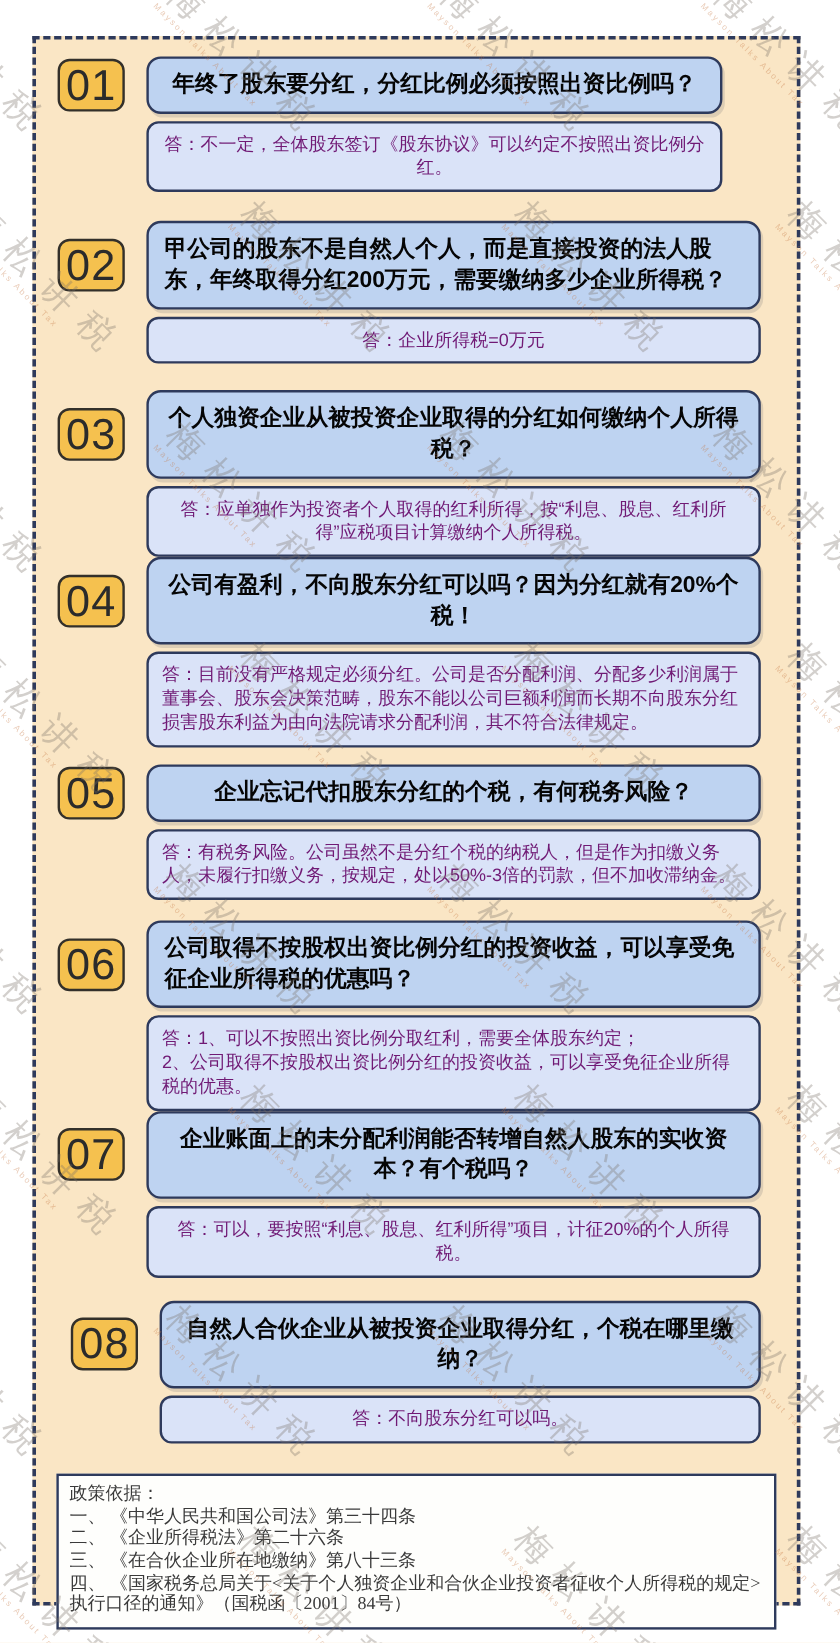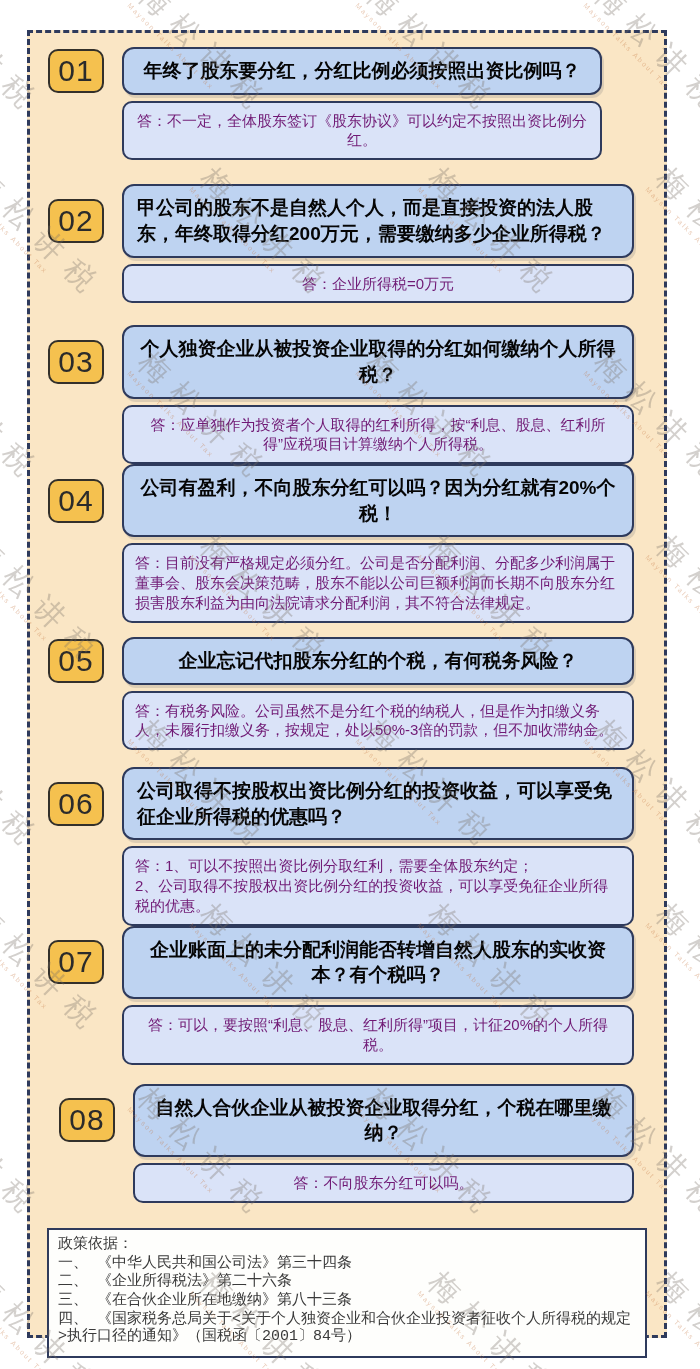--- a/index.html
+++ b/index.html
@@ -26,21 +26,21 @@
   }
   .item{margin:0 30px 0 0;}
   .item--narrow{margin-right:62px;}
   .row{display:flex;align-items:center;}
   .badge{
     flex:none;width:56px;height:44px;margin-left:18px;
     background:var(--badge-bg);
     border:2px solid var(--badge-border);
     border-radius:10px;
     display:flex;align-items:center;justify-content:center;
-    font-size:30px;color:#2B2B2B;letter-spacing:1px;
+    font-size:36px;color:#2B2B2B;letter-spacing:1px;
   }
   .qbox{
     flex:1;margin-left:18px;
     background:var(--question-bg);
     border:2px solid var(--border-navy);
     border-radius:12px;
     padding:9px 13px;
     font-size:19px;font-weight:bold;color:#050505;line-height:1.35;
     box-shadow:2px 3px 0 rgba(50,55,75,0.14);
     text-align:center;
@@ -59,21 +59,21 @@
   .mt24{margin-top:24px;} .mt22{margin-top:22px;} .mt12{}
   .mt14{margin-top:14px;} .mt17{margin-top:17px;} .mt19{margin-top:19px;padding-left:11px;}
   .policy{
     margin:25px 17px 0 17px;
     background:#FEFEFC;
     border:2px solid var(--border-navy);
     padding:5px 9px 8px 9px;
     font-family:"Liberation Serif","DejaVu Serif",serif;
     font-size:15px;color:#3A3A3A;line-height:1.12;
   }
-  .policy-line{margin:2px 0;font-family:Liberation Mono, monospace;}
+  .policy-line{margin:2px 0;}
   
   .wm{
     position:absolute;z-index:6;pointer-events:none;
     transform:rotate(45deg);transform-origin:left top;
     text-align:left;
   }
   .wm-zh{
     display:block;font-size:30px;letter-spacing:13px;white-space:nowrap;
     color:rgba(122,112,104,0.33);
   }

